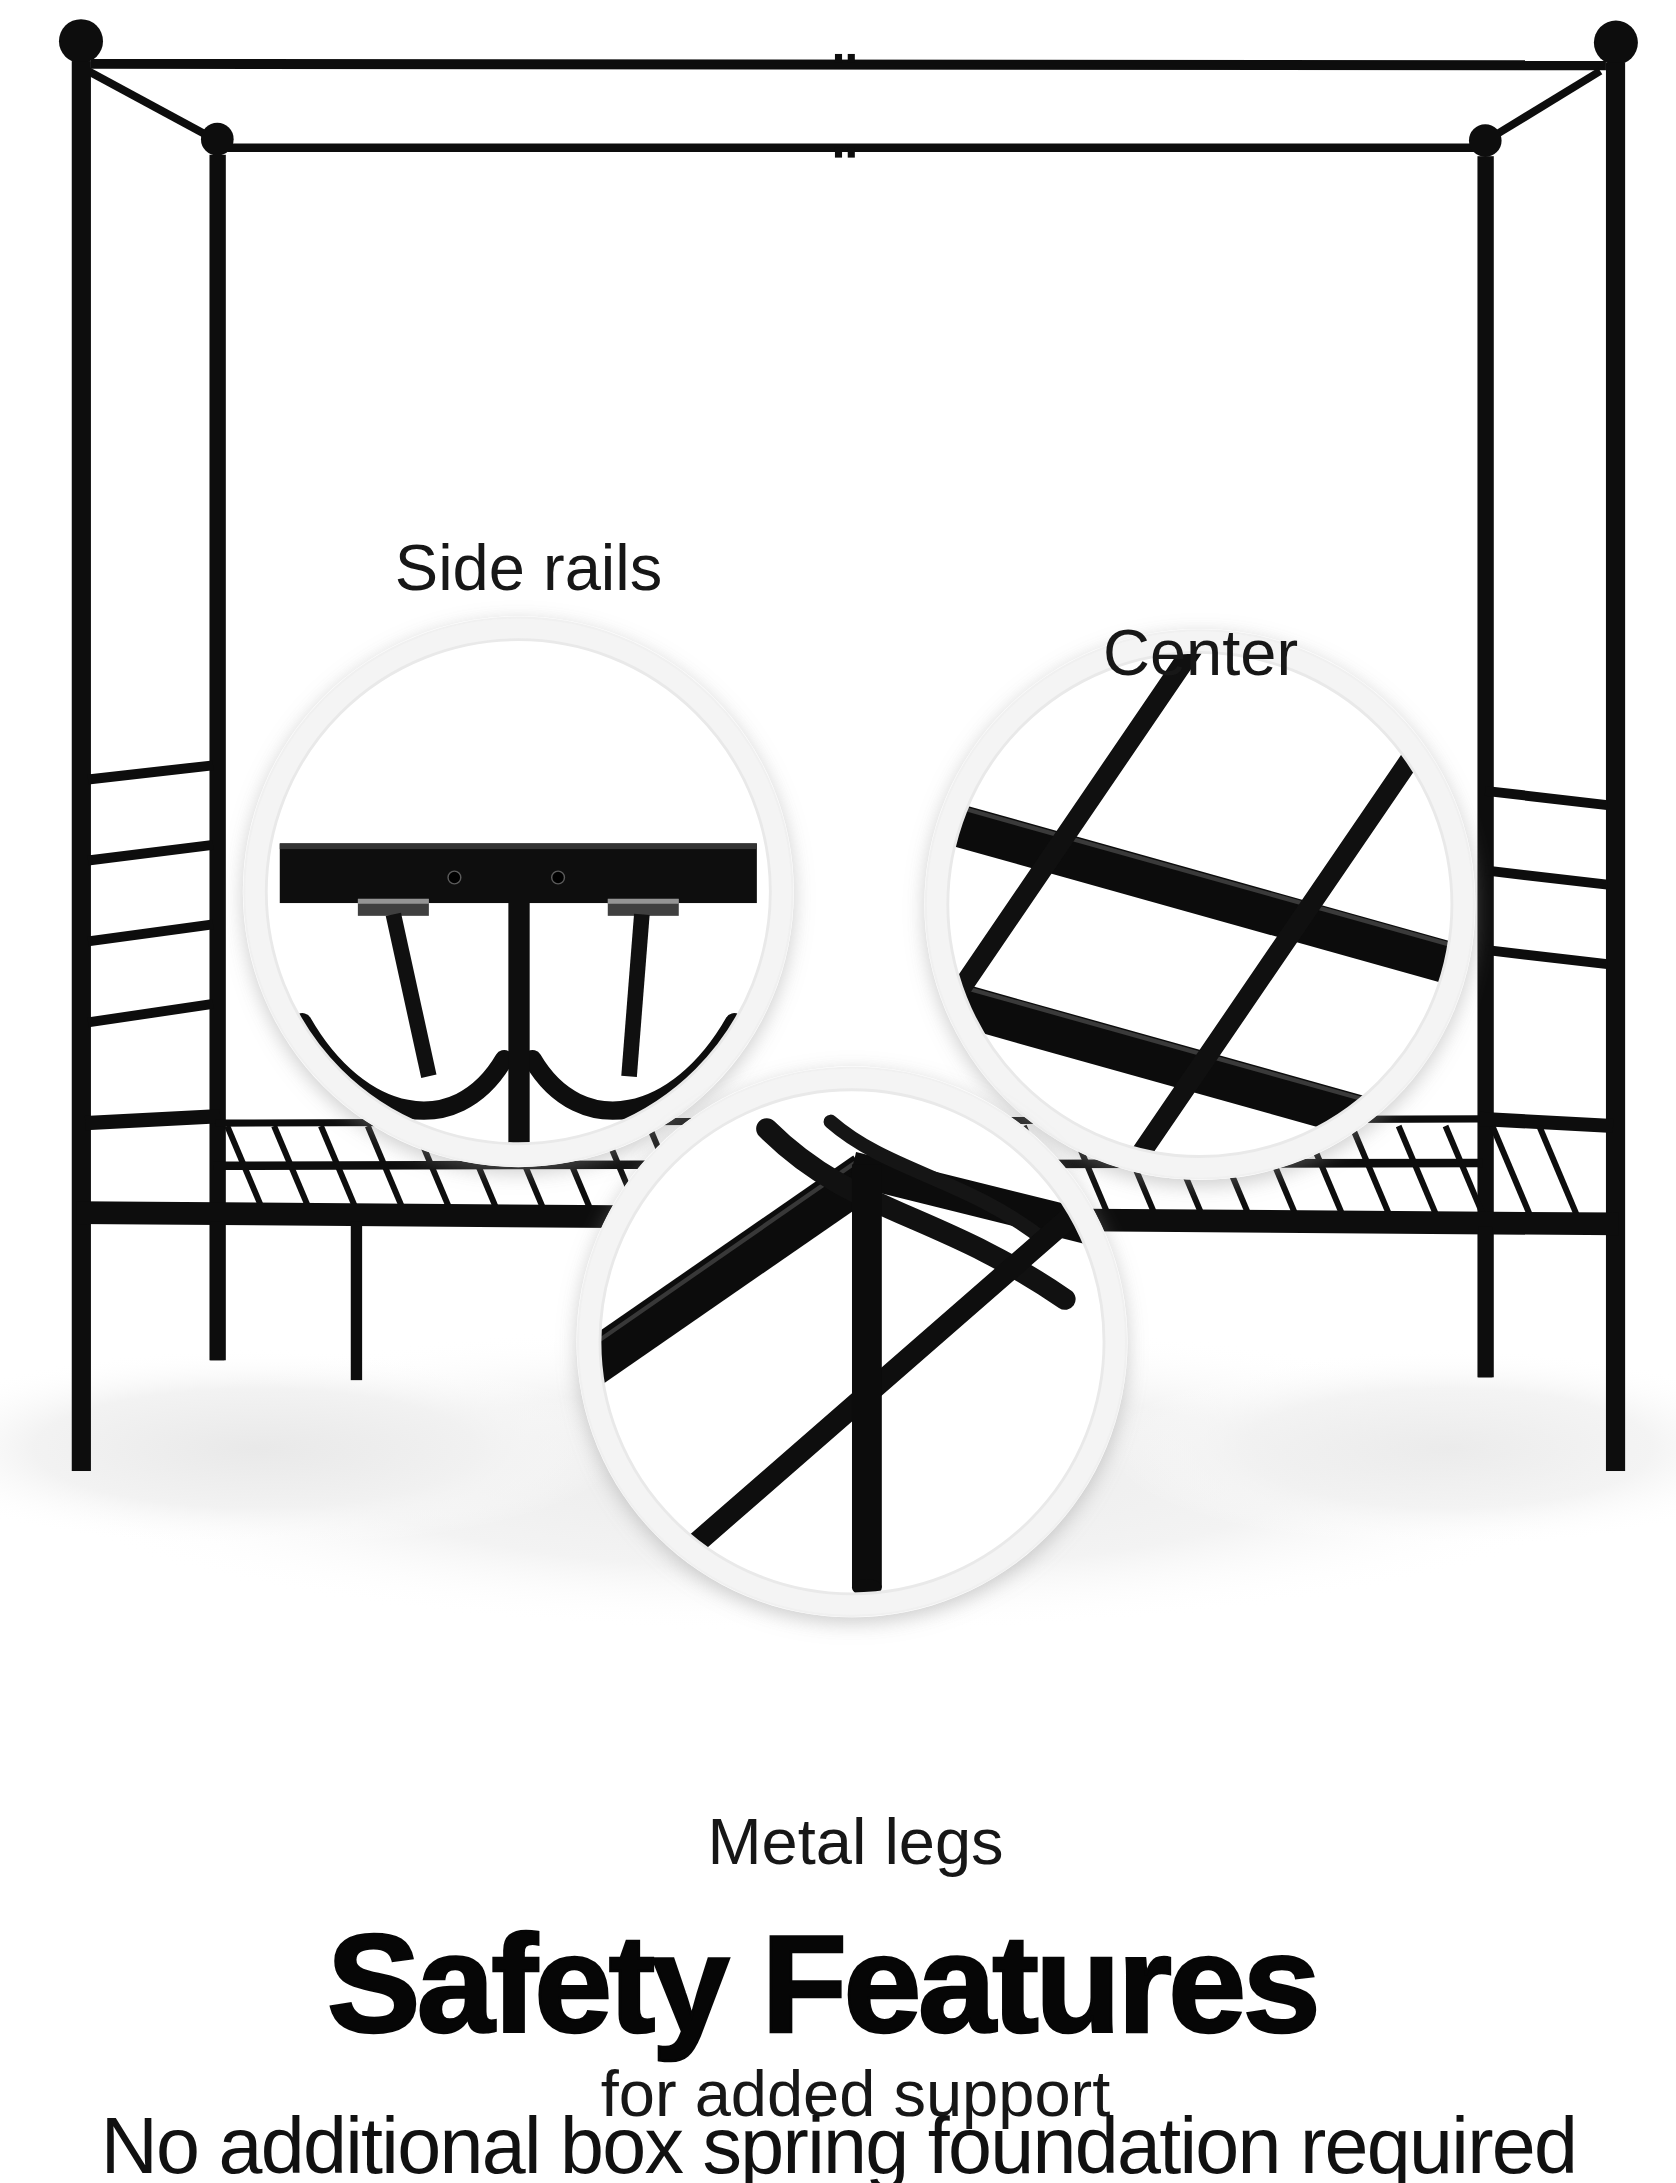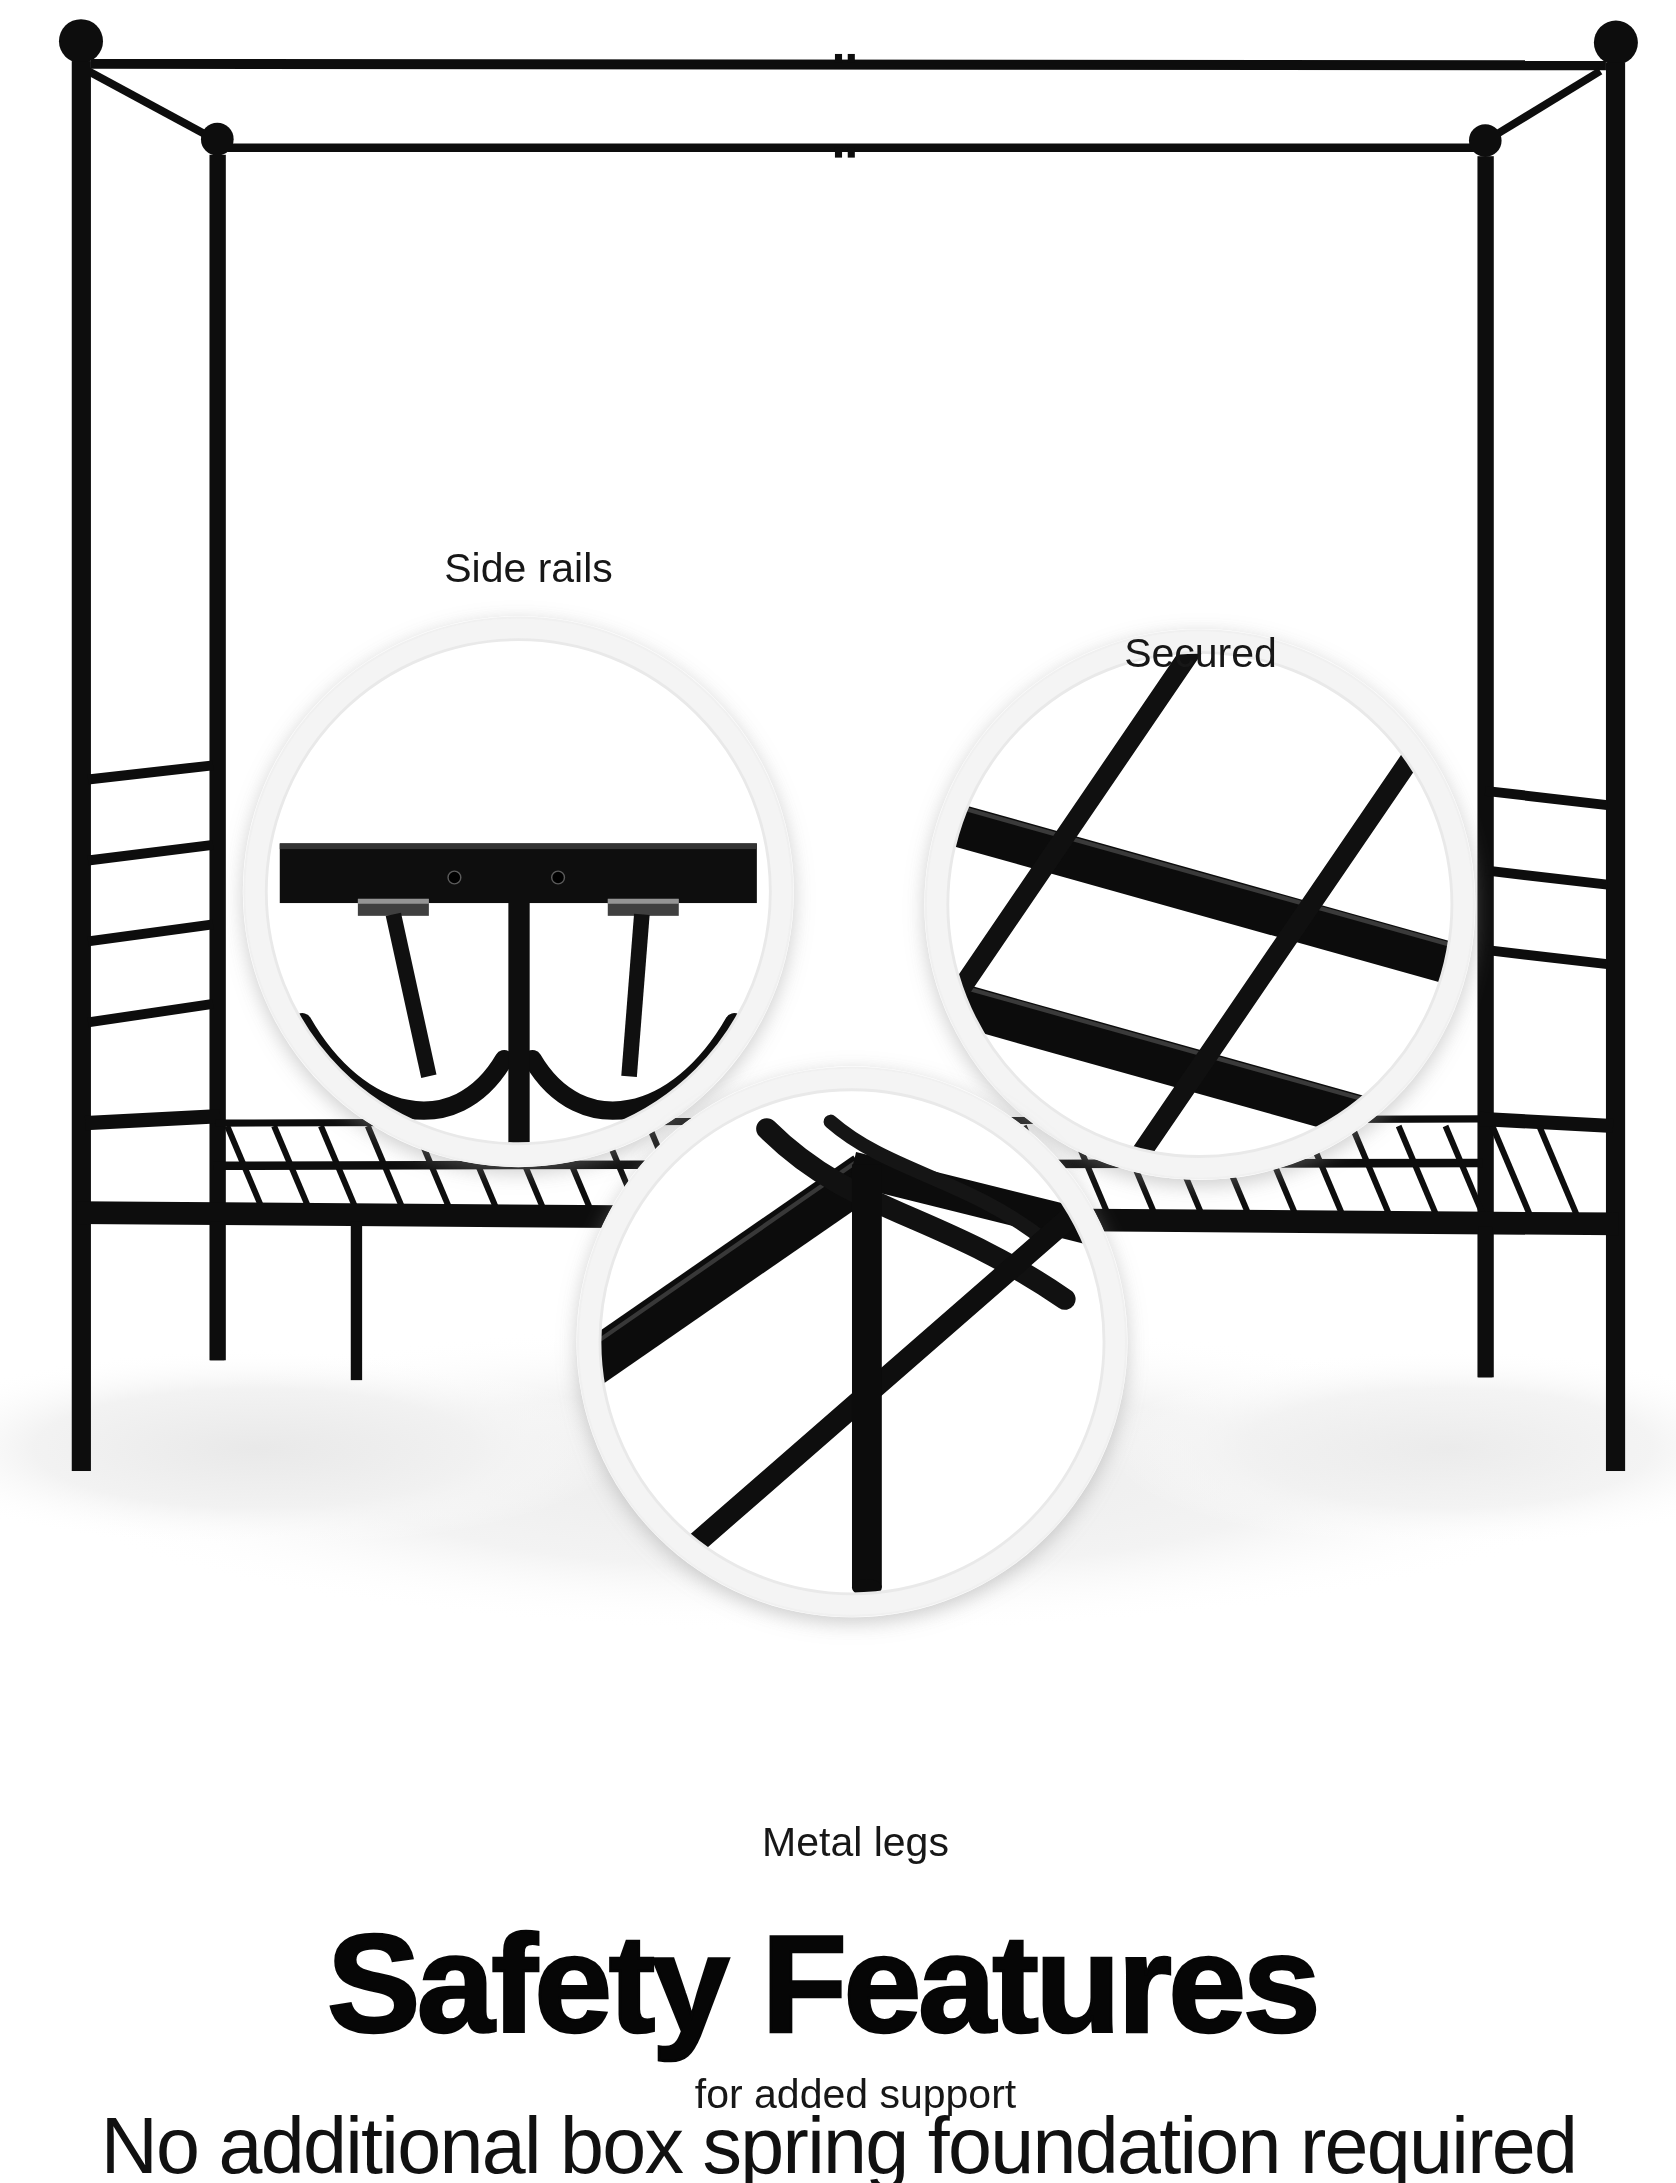--- a/index.html
+++ b/index.html
@@ -5,21 +5,21 @@
   :root{
     --bg:#ffffff; --frame:#0d0d0d; --text:#171717; --heading:#060606;
     --ring:#f4f4f4; --ringedge:#e9e9e9; --shadow:#e8e8e8;
   }
   html,body{margin:0;padding:0;background:var(--bg);}
   #canvas{position:relative;width:1677px;height:2198px;background:var(--bg);
           font-family:"Liberation Sans","DejaVu Sans",sans-serif;overflow:hidden;}
   #bed-svg{position:absolute;left:0;top:0;}
   .fframe{fill:var(--frame);} .sframe{stroke:var(--frame);}
   .label{position:absolute;text-align:center;color:var(--text);
-         font-size:41px;line-height:84px;letter-spacing:0px;white-space:pre;}
+         font-size:65px;line-height:84px;letter-spacing:0px;white-space:pre;}
   .page-title{position:absolute;left:0;top:1907px;width:1644px;text-align:center;
          color:var(--heading);font-size:140px;font-weight:700;letter-spacing:-3.5px;
          -webkit-text-stroke:2.6px var(--heading);line-height:1.1;}
   .page-subtitle{position:absolute;left:0;top:2099px;width:1677px;text-align:center;
          color:#111;font-size:79px;font-weight:400;letter-spacing:-1.7px;line-height:1.2;}
 </style>
 </head>
 <body>
 
 <div id="canvas">
@@ -180,21 +180,21 @@
       </g>
       <circle cx="0" cy="0" r="185" fill="none" stroke="var(--ring)" stroke-width="15"></circle>
       <circle cx="0" cy="0" r="177.5" fill="none" stroke="var(--ringedge)" stroke-width="2"></circle>
       <circle cx="0" cy="0" r="193" fill="none" stroke="#f0f0f0" stroke-width="1.5"></circle>
     </g>
   </svg>
 
   <div class="label" style="left:179px;top:526px;width:699px;">Side rails</div>
 
   <div class="label" style="left:851px;top:443px;width:699px;">
-    <div>Secured</div>
+    <div>Center</div>
   </div>
 
   <div class="label" style="left:506px;top:1632px;width:699px;">
     <div>Metal legs</div>
     <div>for added support</div>
   </div>
 
   <div class="page-title">Safety Features</div>
   <div class="page-subtitle">No additional box spring foundation required</div>
 </div>

